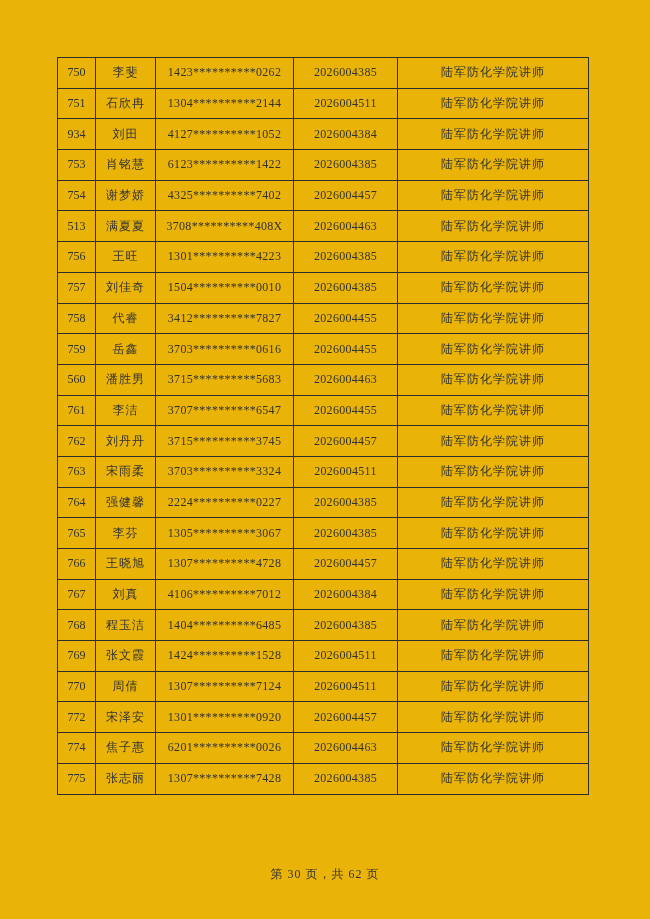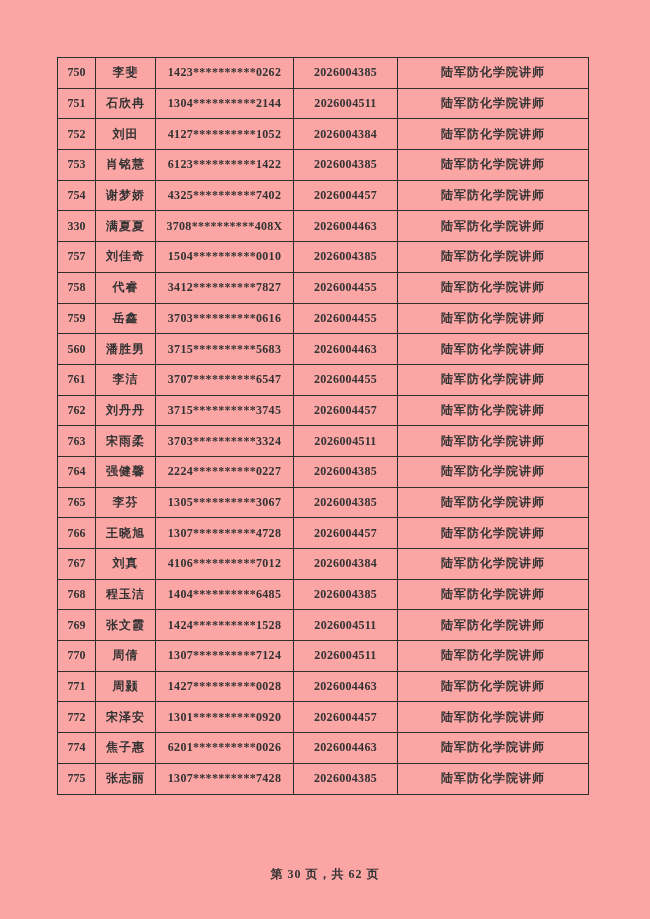--- a/index.html
+++ b/index.html
@@ -4,25 +4,24 @@
 <style>
   html, body {
     margin: 0;
     padding: 0;
     background: #ffffff;
   }
   .page {
     position: relative;
     width: 650px;
     height: 919px;
-    background: #fca5a5;
+    background: #eab308;
     font-family: "Liberation Serif", "DejaVu Serif", serif;
     color: #333333;
     overflow: hidden;
-    font-weight: bold;
   }
   table.roster {
     position: absolute;
     left: 57px;
     top: 57px;
     width: 531px;
     border-collapse: collapse;
     table-layout: fixed;
     border: 1px solid #2e2e2e;
   }
@@ -78,21 +77,21 @@
 
         <tr>
           <td class="c-num">751</td>
           <td class="c-name">石欣冉</td>
           <td class="c-id">1304**********2144</td>
           <td class="c-code">2026004511</td>
           <td class="c-title">陆军防化学院讲师</td>
         </tr>
 
         <tr>
-          <td class="c-num">752</td>
+          <td class="c-num">934</td>
           <td class="c-name">刘田</td>
           <td class="c-id">4127**********1052</td>
           <td class="c-code">2026004384</td>
           <td class="c-title">陆军防化学院讲师</td>
         </tr>
 
         <tr>
           <td class="c-num">753</td>
           <td class="c-name">肖铭慧</td>
           <td class="c-id">6123**********1422</td>
@@ -102,27 +101,34 @@
 
         <tr>
           <td class="c-num">754</td>
           <td class="c-name">谢梦娇</td>
           <td class="c-id">4325**********7402</td>
           <td class="c-code">2026004457</td>
           <td class="c-title">陆军防化学院讲师</td>
         </tr>
 
         <tr>
-          <td class="c-num">330</td>
+          <td class="c-num">513</td>
           <td class="c-name">满夏夏</td>
           <td class="c-id">3708**********408X</td>
           <td class="c-code">2026004463</td>
           <td class="c-title">陆军防化学院讲师</td>
         </tr>
 
+        <tr>
+          <td class="c-num">756</td>
+          <td class="c-name">王旺</td>
+          <td class="c-id">1301**********4223</td>
+          <td class="c-code">2026004385</td>
+          <td class="c-title">陆军防化学院讲师</td>
+        </tr>
 
         <tr>
           <td class="c-num">757</td>
           <td class="c-name">刘佳奇</td>
           <td class="c-id">1504**********0010</td>
           <td class="c-code">2026004385</td>
           <td class="c-title">陆军防化学院讲师</td>
         </tr>
 
         <tr>
@@ -222,27 +228,20 @@
         </tr>
 
         <tr>
           <td class="c-num">770</td>
           <td class="c-name">周倩</td>
           <td class="c-id">1307**********7124</td>
           <td class="c-code">2026004511</td>
           <td class="c-title">陆军防化学院讲师</td>
         </tr>
 
-        <tr>
-          <td class="c-num">771</td>
-          <td class="c-name">周颢</td>
-          <td class="c-id">1427**********0028</td>
-          <td class="c-code">2026004463</td>
-          <td class="c-title">陆军防化学院讲师</td>
-        </tr>
 
         <tr>
           <td class="c-num">772</td>
           <td class="c-name">宋泽安</td>
           <td class="c-id">1301**********0920</td>
           <td class="c-code">2026004457</td>
           <td class="c-title">陆军防化学院讲师</td>
         </tr>
 
 

